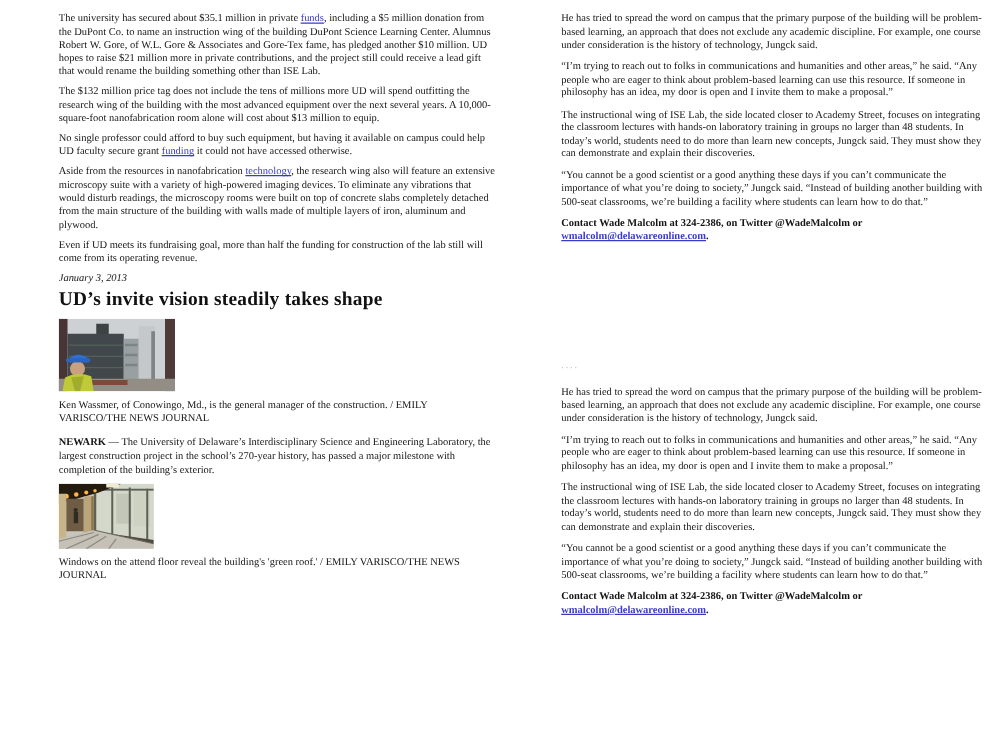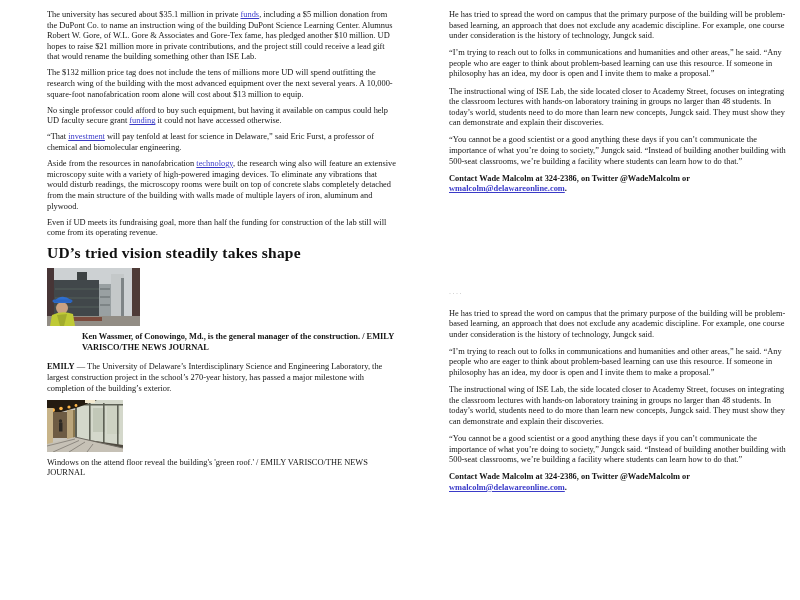--- a/index.html
+++ b/index.html
@@ -15,40 +15,40 @@
   .col-right .para{margin-bottom:6.5px;}
   a.lnk{color:#3a3ac8;cursor:pointer;}
   .b{font-weight:bold;}
   .date{font-style:italic;margin:4px 0 3px 0;}
   .headline{
     font-size:15.5px;line-height:17px;font-weight:bold;color:#111;
     margin:2px 0 7px 0;letter-spacing:0.2px;
   }
   .photo{display:block;margin:0 0 6px 0;}
   .cap{margin:2px 0 9px 0;}
-  .cap.b{font-weight:bold;margin-left:35px;}
+  .cap.b{font-weight:normal;}
   .sep{color:#b9b9b9;letter-spacing:1.5px;margin:92px 0 11px 0;font-size:8px;}
 </style>
 </head>
 <body>
 
 <div class="page">
 
   <div class="col-left">
     <div id="left-intro">
         <p class="para"><span>The university has secured about $35.1 million in private </span><a href="#" class="lnk">funds</a><span>, including a $5 million donation from the DuPont Co. to name an instruction wing of the building DuPont Science Learning Center. Alumnus Robert W. Gore, of W.L. Gore &amp; Associates and Gore-Tex fame, has pledged another $10 million. UD hopes to raise $21 million more in private contributions, and the project still could receive a lead gift that would rename the building something other than ISE Lab.</span></p>
         <p class="para"><span>The $132 million price tag does not include the tens of millions more UD will spend outfitting the research wing of the building with the most advanced equipment over the next several years. A 10,000-square-foot nanofabrication room alone will cost about $13 million to equip.</span></p>
         <p class="para"><span>No single professor could afford to buy such equipment, but having it available on campus could help UD faculty secure grant </span><a href="#" class="lnk">funding</a><span> it could not have accessed otherwise.</span></p>
-        <p class="para"><span>“That </span><a href="#" class="lnk">investment</a><span> will pay tenfold at least for science in Delaware,” said Eric Furst, a professor of chemical and biomolecular engineering.</span></p>
         <p class="para"><span>Aside from the resources in nanofabrication </span><a href="#" class="lnk">technology</a><span>, the research wing also will feature an extensive microscopy suite with a variety of high-powered imaging devices. To eliminate any vibrations that would disturb readings, the microscopy rooms were built on top of concrete slabs completely detached from the main structure of the building with walls made of multiple layers of iron, aluminum and plywood.</span></p>
         <p class="para"><span>Even if UD meets its fundraising goal, more than half the funding for construction of the lab still will come from its operating revenue.</span></p>
       </div>
 
+    <div class="date">January 3, 2013</div>
 
-    <h1 class="headline">UD’s tried vision steadily takes shape</h1>
+    <h1 class="headline">UD’s invite vision steadily takes shape</h1>
 
     <svg class="photo" width="93" height="58" viewBox="0 0 93 58">
       <rect width="93" height="58" fill="#cdd1d3"></rect>
       <rect x="0" y="0" width="7" height="58" fill="#473536"></rect>
       <rect x="30" y="4" width="10" height="12" fill="#3d4243"></rect>
       <rect x="7" y="12" width="45" height="38" fill="#41474a"></rect>
       <line x1="8" y1="21" x2="52" y2="21" stroke="#55605a" stroke-width="1"></line>
       <line x1="8" y1="30" x2="52" y2="30" stroke="#55605a" stroke-width="1"></line>
       <line x1="8" y1="39" x2="52" y2="39" stroke="#55605a" stroke-width="1"></line>
       <rect x="52" y="16" width="12" height="34" fill="#99a0a2"></rect>
@@ -65,21 +65,21 @@
         <path d="M7 33 Q15 25 24 32 L24 35 L7 35 Z" fill="#2f6fd0"></path>
         <rect x="5.5" y="31.5" width="20" height="3" rx="1.5" fill="#2a64c0"></rect>
         <path d="M3 58 L5 47 Q15 42 26 46 L28 58 Z" fill="#bfca35"></path>
         <path d="M10 47 L13 58 L17 58 L20 46 Z" fill="#8a9426" opacity="0.55"></path>
       </g>
     </svg>
 
     <p class="cap b">Ken Wassmer, of Conowingo, Md., is the general manager of the construction. / EMILY VARISCO/THE NEWS JOURNAL</p>
 
     <div id="left-article">
-        <p class="para"><span class="b">EMILY</span><span> — The University of Delaware’s Interdisciplinary Science and Engineering Laboratory, the largest construction project in the school’s 270-year history, has passed a major milestone with completion of the building’s exterior.</span></p>
+        <p class="para"><span class="b">NEWARK</span><span> — The University of Delaware’s Interdisciplinary Science and Engineering Laboratory, the largest construction project in the school’s 270-year history, has passed a major milestone with completion of the building’s exterior.</span></p>
       </div>
 
     <svg class="photo" width="76" height="52" viewBox="0 0 76 52">
       <rect width="76" height="52" fill="#c9c6bd"></rect>
       <rect x="28" y="0" width="48" height="46" fill="#d4d8cb"></rect>
       <rect x="46" y="8" width="12" height="24" fill="#c2c8b8"></rect>
       <rect x="60" y="6" width="13" height="28" fill="#cdd2c2"></rect>
       <rect x="28" y="0" width="2" height="44" fill="#5d6055"></rect>
       <rect x="42" y="2" width="1.6" height="42" fill="#5d6055"></rect>
       <rect x="56" y="3" width="1.6" height="42" fill="#5d6055"></rect>

